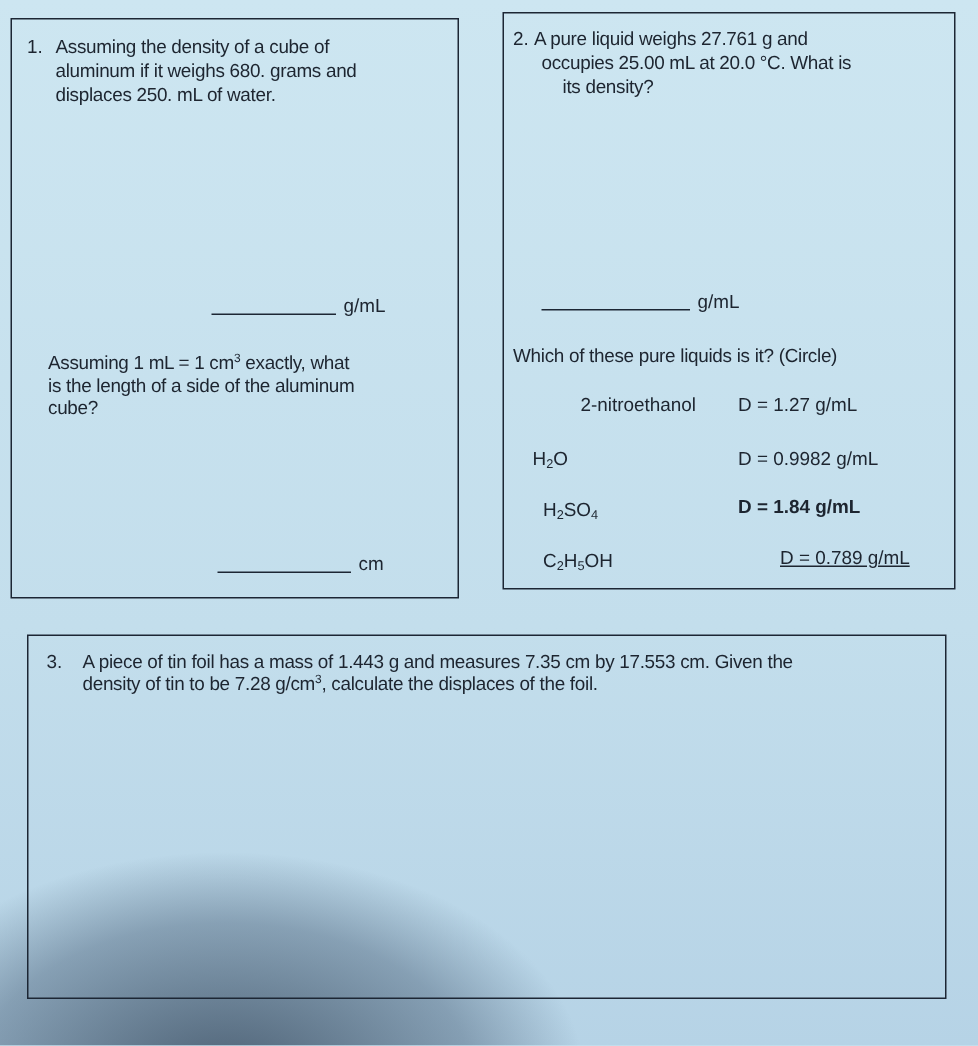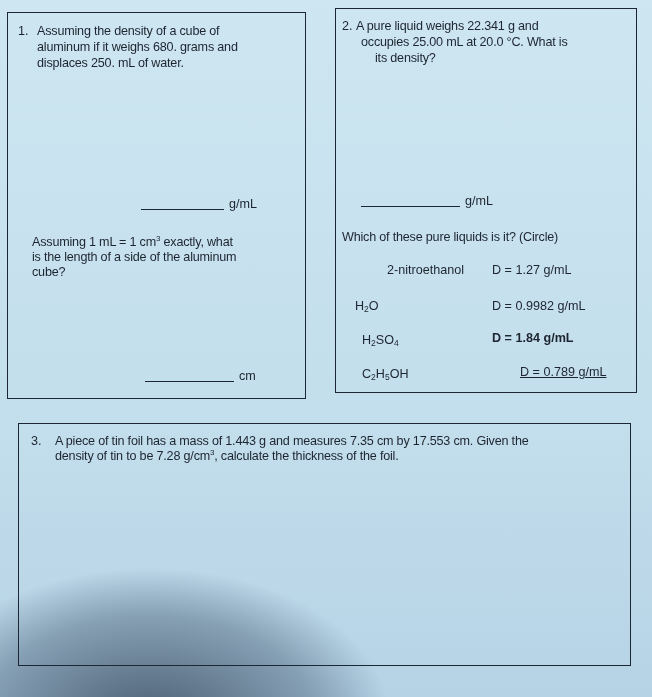--- a/index.html
+++ b/index.html
@@ -46,21 +46,21 @@
   <span>Assuming 1 mL = 1 cm</span><sup>3</sup><span> exactly, what</span>
 </div>
 <div class="txt" style="left:32px; top:249px;">is the length of a side of the aluminum</div>
 <div class="txt" style="left:32px; top:264px;">cube?</div>
 
 <div class="blank" style="left:145px; top:381px; width:89px;"></div>
 <div class="unit" style="left:239px; top:369px;">cm</div>
 
 <div class="box" style="left:335px; top:8px; width:302px; height:385px;"></div>
 <div class="num" style="left:342px; top:18px;">2.</div>
-<div class="txt" style="left:356px; top:18px;">A pure liquid weighs 22.341 g and</div>
+<div class="txt" style="left:356px; top:18px;">A pure liquid weighs 27.761 g and</div>
 <div class="txt" style="left:361px; top:34px;">occupies 25.00 mL at 20.0 °C. What is</div>
 <div class="txt" style="left:361px; top:50px;margin-left:14px;">its density?</div>
 
 <div class="blank" style="left:361px; top:206px; width:99px;"></div>
 <div class="unit" style="left:465px; top:194px;">g/mL</div>
 
 <div class="txt" style="left:342px; top:229px;">Which of these pure liquids is it? (Circle)</div>
 
 <div class="row" style="left:387px; top:263px;">2-nitroethanol</div>
 <div class="row" style="left:492px; top:263px;">D = 1.27 g/mL</div>
@@ -77,15 +77,15 @@
 
 <div class="row" style="left:362px; top:367px;">
   <span>C</span><sub>2</sub><span>H</span><sub>5</sub><span>OH</span>
 </div>
 <div class="row" style="left:520px; top:365px;text-decoration:underline;">D = 0.789 g/mL</div>
 
 <div class="box" style="left:18px; top:423px; width:613px; height:243px;"></div>
 <div class="num" style="left:31px; top:433px;">3.</div>
 <div class="txt" style="left:55px; top:433px;">A piece of tin foil has a mass of 1.443 g and measures 7.35 cm by 17.553 cm. Given the</div>
 <div class="txt" style="left:55px; top:448px;">
-  <span>density of tin to be 7.28 g/cm</span><sup>3</sup><span>, calculate the thickness of the foil.</span>
+  <span>density of tin to be 7.28 g/cm</span><sup>3</sup><span>, calculate the displaces of the foil.</span>
 </div>
 <div style="position:absolute; left:22px; top:470px; width:605px; height:192px;"></div>
 
 </body></html>

